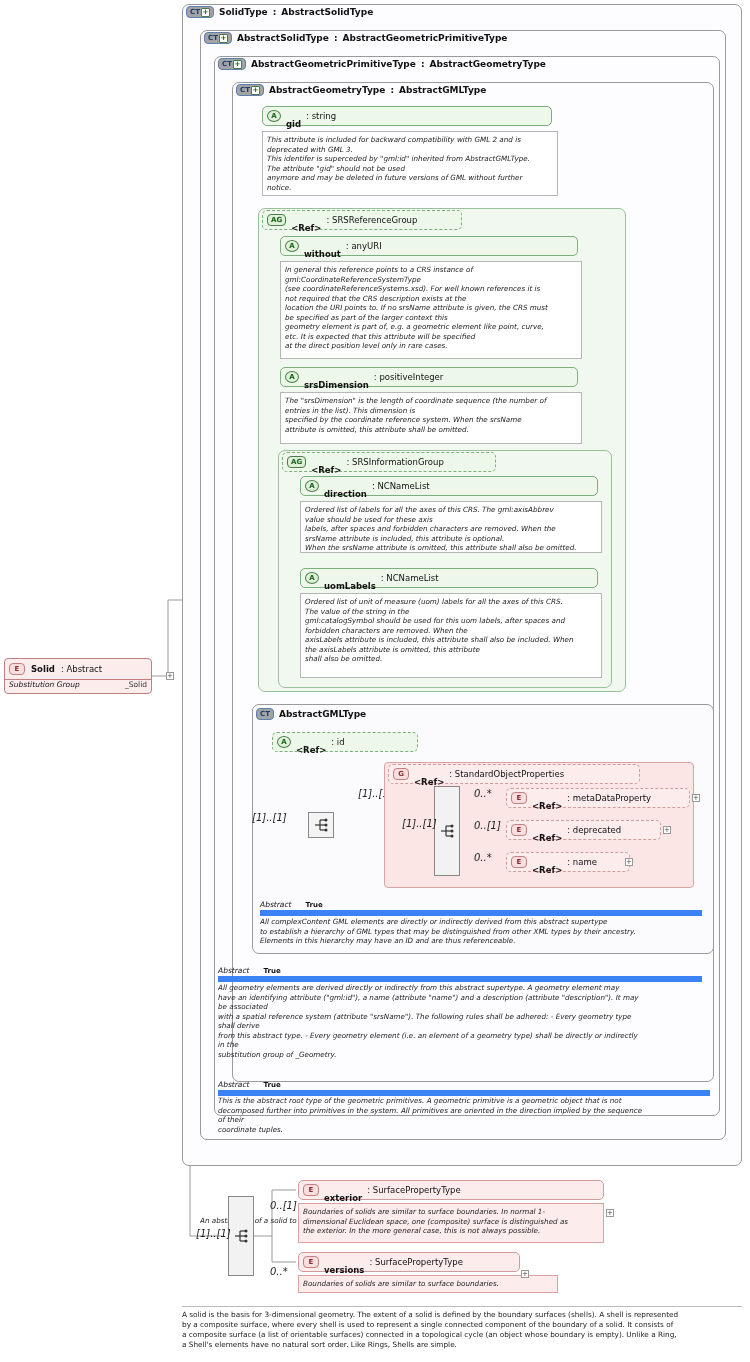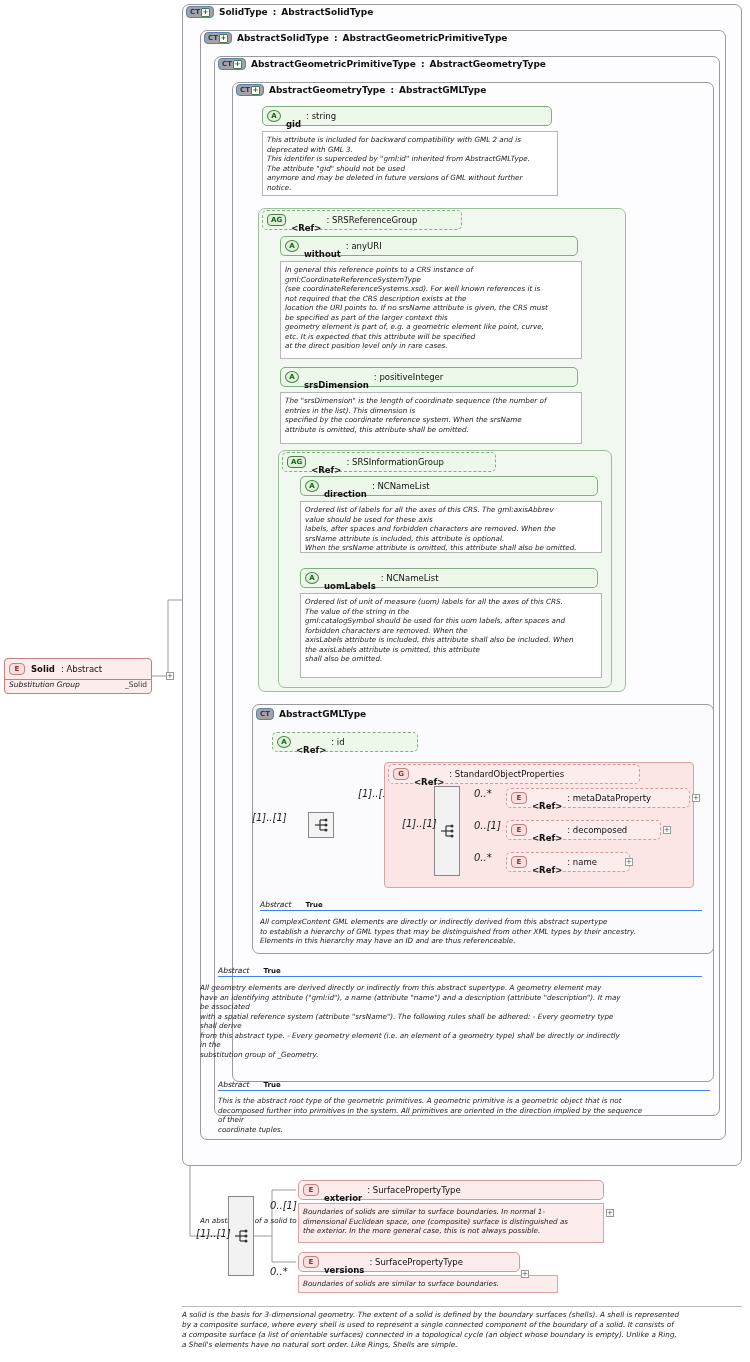--- a/index.html
+++ b/index.html
@@ -105,21 +105,21 @@
   .doc.plain{border:none;background:transparent;padding:0;}
 
   
   .abstract-row{
     position:absolute;
     font-size:7.5px;
     font-style:italic;
     display:flex;
     align-items:center;
     gap:14px;
-    border-bottom:1px solid #3b82f6;
+    border-bottom:6px solid #3b82f6;
     padding-bottom:1px;
     box-sizing:border-box;
   }
   .abstract-row .lbl{font-style:italic;}
   .abstract-row .val{font-weight:bold;font-style:normal;font-size:7px;}
 
   
   .rootbox{
     position:absolute;
     border:1px solid #c08080;
@@ -159,21 +159,20 @@
     border:1px solid #999;
     background:#fff;
     font-size:7px;
     line-height:7px;
     text-align:center;
     color:#444;
     box-sizing:border-box;
   }
   .footer{
     position:absolute;
-    font-style:italic;
     font-size:7.3px;
     line-height:1.35;
     white-space:pre-line;
     color:#222;
   }
   .hr{position:absolute;border-top:1px solid #bbb;}
   svg.lines{position:absolute;left:0;top:0;pointer-events:none;}
 </style>
 </head>
 <body>
@@ -396,21 +395,21 @@
   <span class="tagbox pink">E</span>
   <span class="nm">&lt;Ref&gt;</span>
   <span class="ty">: metaDataProperty</span>
 </div>
 <div class="smallplus" style="left:692px;top:794px;">+</div>
 
 <div class="mult" style="left:474px;top:820px;">0..[1]</div>
 <div class="node pinkel dashed" style="left:506px;top:820px;width:155px;">
   <span class="tagbox pink">E</span>
   <span class="nm">&lt;Ref&gt;</span>
-  <span class="ty">: decomposed</span>
+  <span class="ty">: deprecated</span>
 </div>
 <div class="smallplus" style="left:663px;top:826px;">+</div>
 
 <div class="mult" style="left:474px;top:852px;">0..*</div>
 <div class="node pinkel dashed" style="left:506px;top:852px;width:124px;">
   <span class="tagbox pink">E</span>
   <span class="nm">&lt;Ref&gt;</span>
   <span class="ty">: name</span>
 </div>
 <div class="smallplus" style="left:625px;top:858px;">+</div>
@@ -420,21 +419,21 @@
   <span class="val">True</span>
 </div>
 <div class="doc plain" style="left:260px;top:917px;width:442px;height:32px;">All complexContent GML elements are directly or indirectly derived from this abstract supertype
 to establish a hierarchy of GML types that may be distinguished from other XML types by their ancestry.
 Elements in this hierarchy may have an ID and are thus referenceable.</div>
 
 <div class="abstract-row" style="left:218px;top:966px;width:484px;">
   <span class="lbl">Abstract</span>
   <span class="val">True</span>
 </div>
-<div class="doc plain" style="left:200px;top:983px;width:490px;height:85px;">All geometry elements are derived directly or indirectly from this abstract supertype. A geometry element may
+<div class="doc plain" style="left:218px;top:983px;width:490px;height:85px;">All geometry elements are derived directly or indirectly from this abstract supertype. A geometry element may
 have an identifying attribute ("gml:id"), a name (attribute "name") and a description (attribute "description"). It may
 be associated
 with a spatial reference system (attribute "srsName"). The following rules shall be adhered: - Every geometry type
 shall derive
 from this abstract type. - Every geometry element (i.e. an element of a geometry type) shall be directly or indirectly
 in the
 substitution group of _Geometry.</div>
 
 <div class="abstract-row" style="left:218px;top:1080px;width:492px;">
   <span class="lbl">Abstract</span>

